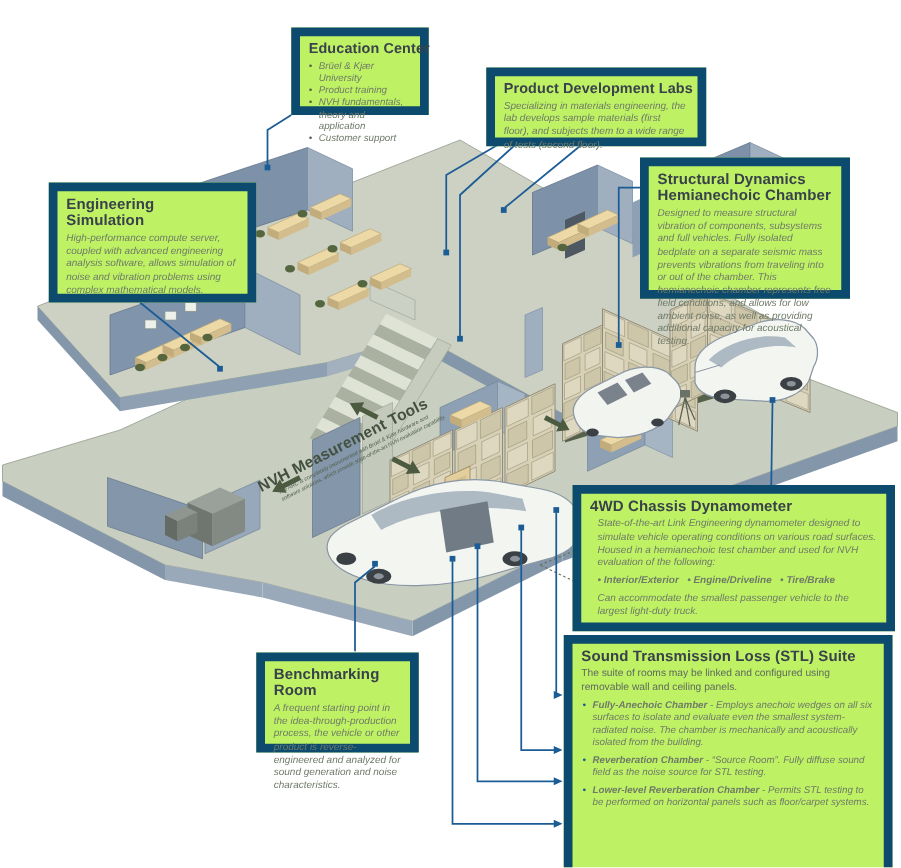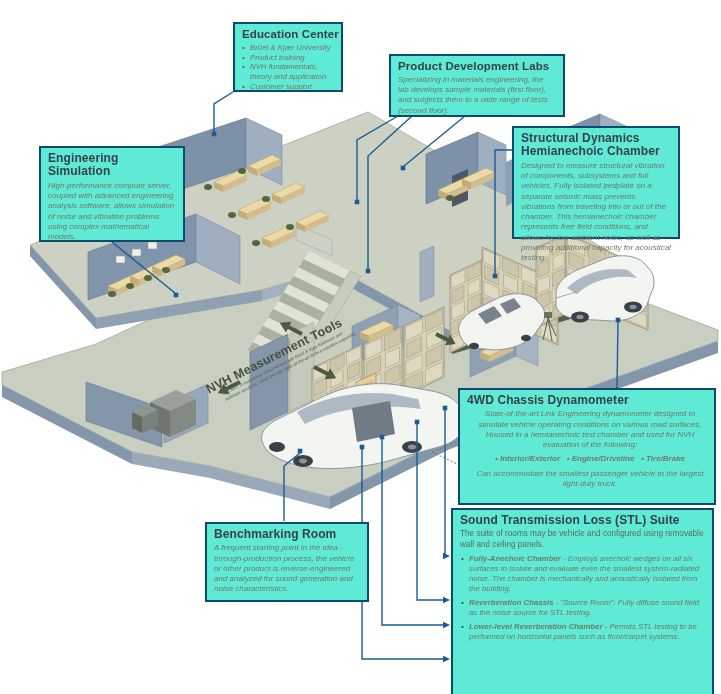--- a/index.html
+++ b/index.html
@@ -1,45 +1,45 @@
 <!DOCTYPE html>
 <html><head>
 <meta charset="utf-8">
 <style>
   html,body{margin:0;padding:0;background:#fff;}
   .canvas{position:relative;width:721px;height:694px;overflow:hidden;background:#fff;
           font-family:"Liberation Sans",sans-serif;}
   svg{position:absolute;left:0;top:0;}
-  .callout{position:absolute;background:#5eead4;border:2px solid #0c4a6e;padding:4px 7px 5px;
+  .callout{position:absolute;background:#bef264;border:7px solid #0c4a6e;padding:4px 7px 5px;
            box-sizing:border-box;z-index:5;}
   .callout h3{margin:0 0 2px;font-weight:bold;font-size:12px;line-height:1.12;
               color:#39414b;letter-spacing:.1px;}
   .nowrap h3{white-space:nowrap;}
   .body{font-style:italic;font-size:8px;line-height:1.28;color:#6f7a68;}
   .intro{font-style:normal;font-size:8.2px;line-height:1.25;color:#5f6a5e;}
   ul.blist{margin:0;padding:0;list-style:none;}
   ul.blist li{position:relative;padding-left:8px;font-style:italic;font-size:7.8px;
               line-height:1.24;color:#6f7a68;}
   ul.blist li::before{content:"•";position:absolute;left:0;top:0;color:#555f50;}
   .stl-li{position:relative;padding-left:9px;font-style:italic;font-size:7.8px;
           line-height:1.28;color:#6f7a68;margin-top:4px;}
   .stl-li::before{content:"•";position:absolute;left:1px;top:0;color:#1c5c94;font-weight:bold;}
   .stl-li .nm{font-weight:bold;}
   .c-ec{left:233px;top:22px;width:110px;height:70px;}
   .c-ec h3{font-size:11.5px;white-space:nowrap;}
   .c-pdl{left:389px;top:54px;width:176px;height:63px;}
   .c-pdl h3{font-size:11.5px;white-space:nowrap;}
   .c-sd{left:512px;top:126px;width:168px;height:113px;}
-  .c-es{left:39px;top:146px;width:146px;height:96px;}
+  .c-es{left:39px;top:146px;width:166px;height:96px;}
   .c-es h3{max-width:95px;}
   .c-4wd{left:458px;top:388px;width:258px;height:117px;}
   .c-4wd h3{}
-  .c-4wd .body{padding-left:6px;text-align:center;}
+  .c-4wd .body{padding-left:6px;}
   .c-4wd .opts{display:block;font-weight:bold;margin:4px 0 4px;white-space:pre-wrap;}
-  .c-bm{left:205px;top:522px;width:164px;height:80px;}
+  .c-bm{left:205px;top:522px;width:130px;height:80px;}
   .c-stl{left:451px;top:508px;width:263px;height:224px;}
   .nvh{position:absolute;left:204px;top:384px;z-index:3;transform:rotate(-27deg);
        transform-origin:0 0;pointer-events:none;}
   .nvh .t{font-weight:bold;font-size:12.5px;color:#44503f;letter-spacing:.2px;white-space:nowrap;}
   .nvh .s{width:150px;margin:1px 0 0 12px;font-style:italic;font-size:4.4px;line-height:1.35;color:#50604e;}
 </style>
 </head>
 <body>
 
 <div class="canvas">
@@ -414,27 +414,27 @@
   </div>
 </div>
 
 <div class="callout c-bm">
   <h3>Benchmarking Room</h3>
   <div class="body">A frequent starting point in the idea-through-production process, the vehicle or other product is reverse-engineered and analyzed for sound generation and noise characteristics.</div>
 </div>
 
 <div class="callout c-stl">
   <h3>Sound Transmission Loss (STL) Suite</h3>
-  <div class="intro">The suite of rooms may be vehicle and configured using removable wall and ceiling panels.</div>
+  <div class="intro">The suite of rooms may be linked and configured using removable wall and ceiling panels.</div>
   <div class="stl-li">
     <span class="nm">Fully-Anechoic Chamber</span>
     <span class="ds">- Employs anechoic wedges on all six surfaces to isolate and evaluate even the smallest system-radiated noise. The chamber is mechanically and acoustically isolated from the building.</span>
   </div>
   <div class="stl-li">
-    <span class="nm">Reverberation Chassis</span>
+    <span class="nm">Reverberation Chamber</span>
     <span class="ds">- “Source Room”. Fully diffuse sound field as the noise source for STL testing.</span>
   </div>
   <div class="stl-li">
     <span class="nm">Lower-level Reverberation Chamber</span>
     <span class="ds">- Permits STL testing to be performed on horizontal panels such as floor/carpet systems.</span>
   </div>
 </div>
 
 </div>
 

